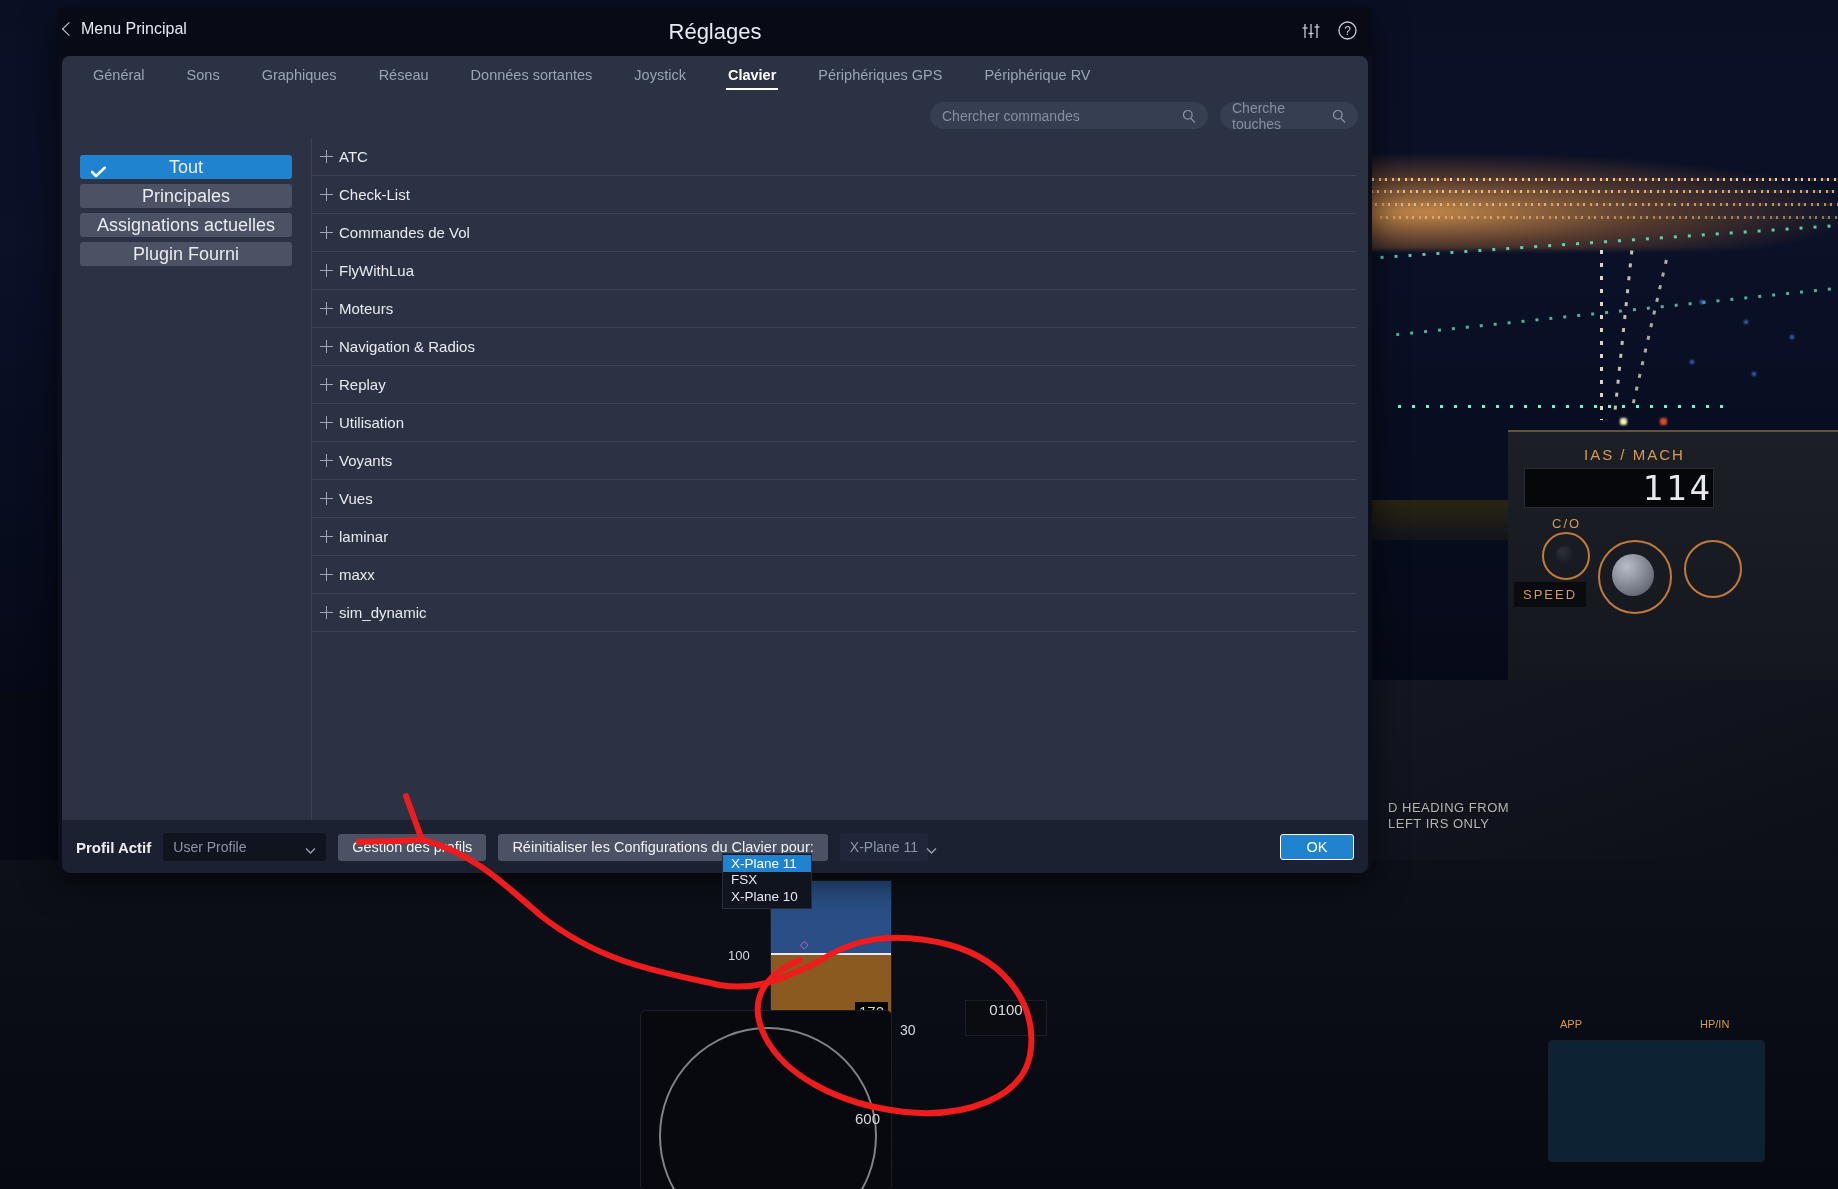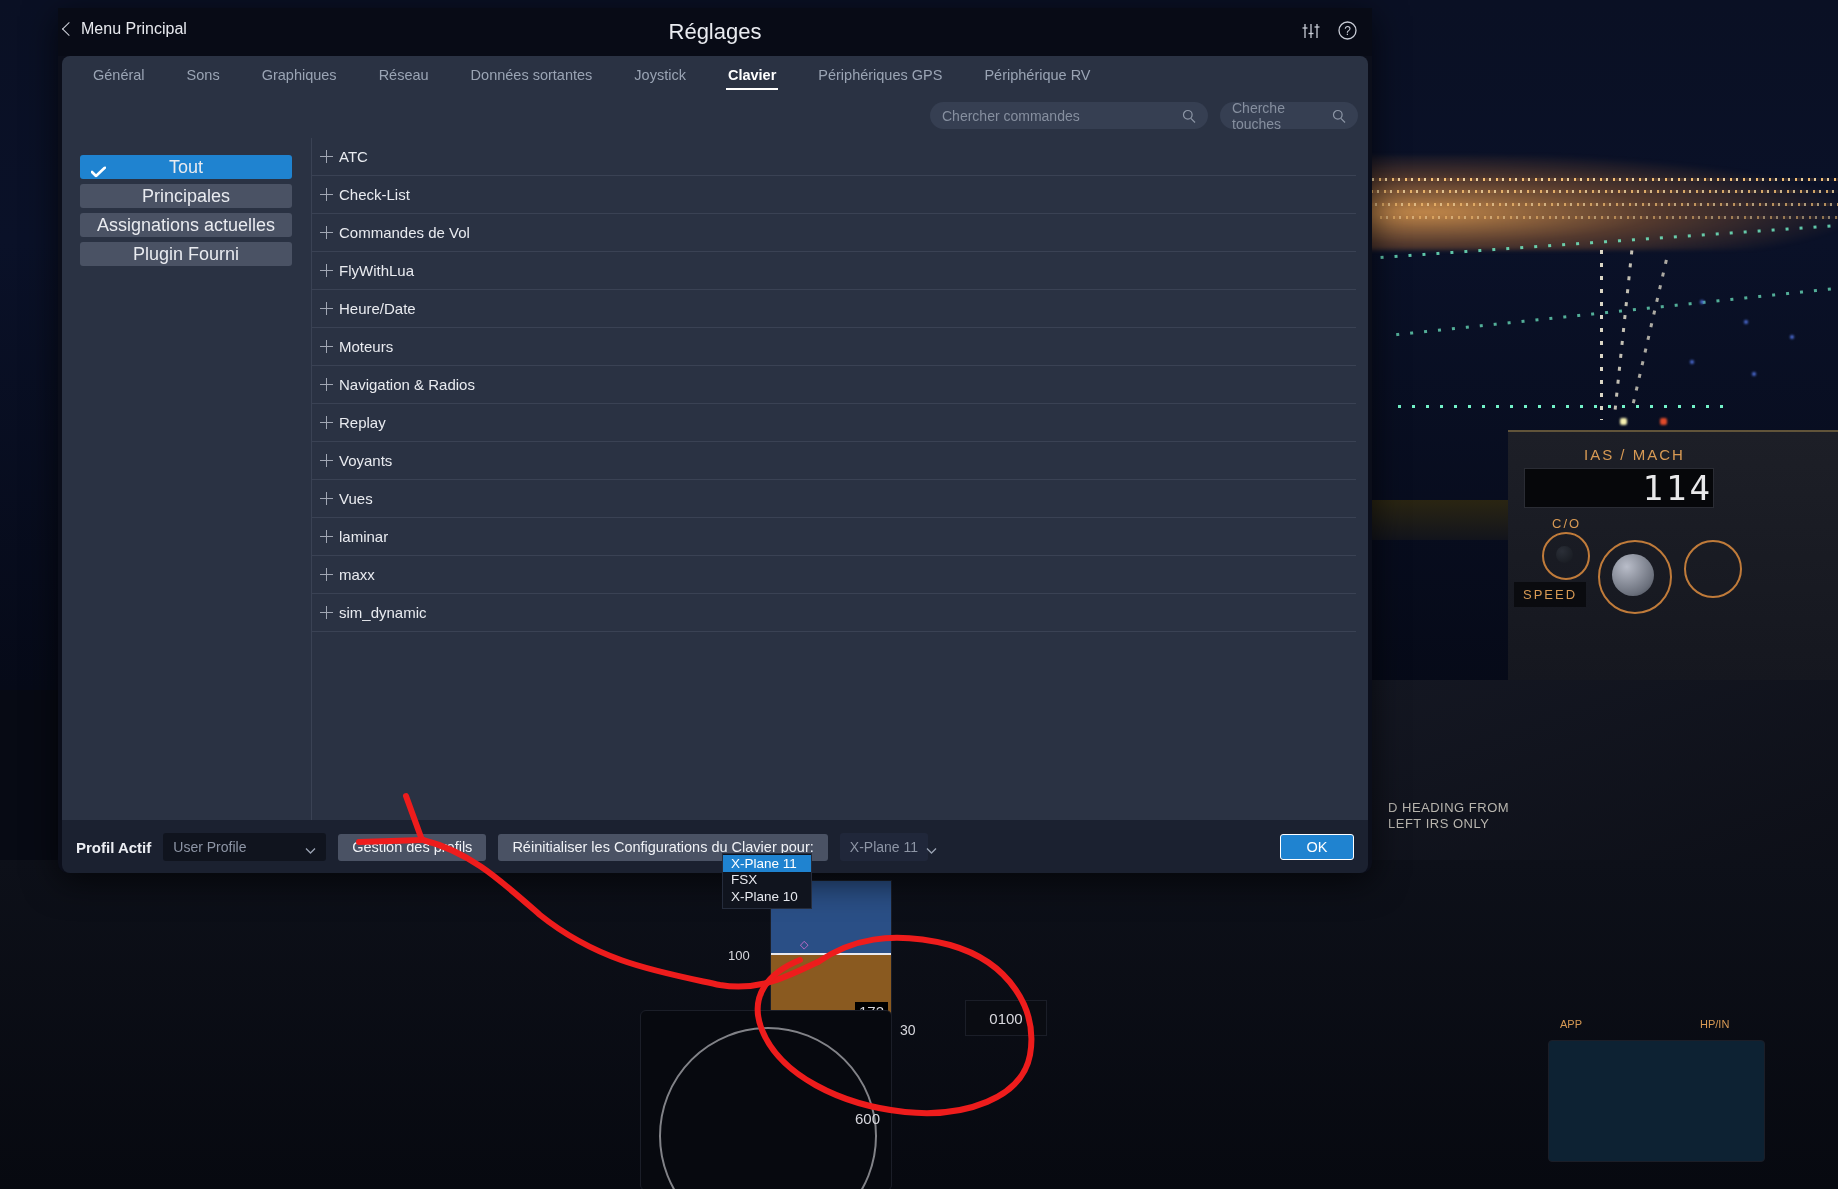--- a/index.html
+++ b/index.html
@@ -509,21 +509,21 @@
   <div class="white-txt" style="left:728px; top:948px; font-size:13px;">100</div>
   <div class="magenta-txt" style="left:800px; top:938px;">◇</div>
   <div class="white-txt" style="left:855px; top:1002px; font-size:15px; background:#000; padding:1px 4px;">172</div>
 
   <div class="nd" style="left:640px; top:1010px; width:250px; height:179px; border-radius:6px;">
     <div class="nd-arc" style="left:18px; top:16px; width:214px; height:214px;"></div>
   </div>
   <div class="green-txt" style="left:900px; top:1022px; color:#d8d8de; font-size:14px;">30</div>
   <div class="green-txt" style="left:855px; top:1110px; color:#d8d8de; font-size:15px;">600</div>
 
-  <div class="pfd" style="left:965px; top:1000px; width:80px; height:34px; background:#0a0c12; display:flex; align-items:center; justify-content:center;">
+  <div class="pfd" style="left:965px; top:1000px; width:80px; height:34px; background:#0a0c12; display:flex; align-items:flex-start; justify-content:center;">
     <span class="white-txt" style="position:static; font-size:15px;">0100</span>
   </div>
 
   <div class="nd" style="left:1548px; top:1040px; width:215px; height:120px; background:#0d2233; border-radius:4px;"></div>
   <div class="amber-txt" style="left:1560px; top:1018px;">APP</div>
   <div class="amber-txt" style="left:1700px; top:1018px;">HP/IN</div>
 </div>
 
 <div id="settings-window">
 
@@ -625,33 +625,33 @@
           <div class="cat-row">
             <span class="plus"></span>
             <span class="cat-label">Commandes de Vol</span>
           </div>
           <div class="cat-row">
             <span class="plus"></span>
             <span class="cat-label">FlyWithLua</span>
           </div>
           <div class="cat-row">
             <span class="plus"></span>
-            <span class="cat-label">Heure/Date</span>
-          </div>
-          <div class="cat-row">
-            <span class="plus"></span>
             <span class="cat-label">Moteurs</span>
           </div>
           <div class="cat-row">
             <span class="plus"></span>
             <span class="cat-label">Navigation &amp; Radios</span>
           </div>
           <div class="cat-row">
             <span class="plus"></span>
             <span class="cat-label">Replay</span>
+          </div>
+          <div class="cat-row">
+            <span class="plus"></span>
+            <span class="cat-label">Utilisation</span>
           </div>
           <div class="cat-row">
             <span class="plus"></span>
             <span class="cat-label">Voyants</span>
           </div>
           <div class="cat-row">
             <span class="plus"></span>
             <span class="cat-label">Vues</span>
           </div>
           <div class="cat-row">

